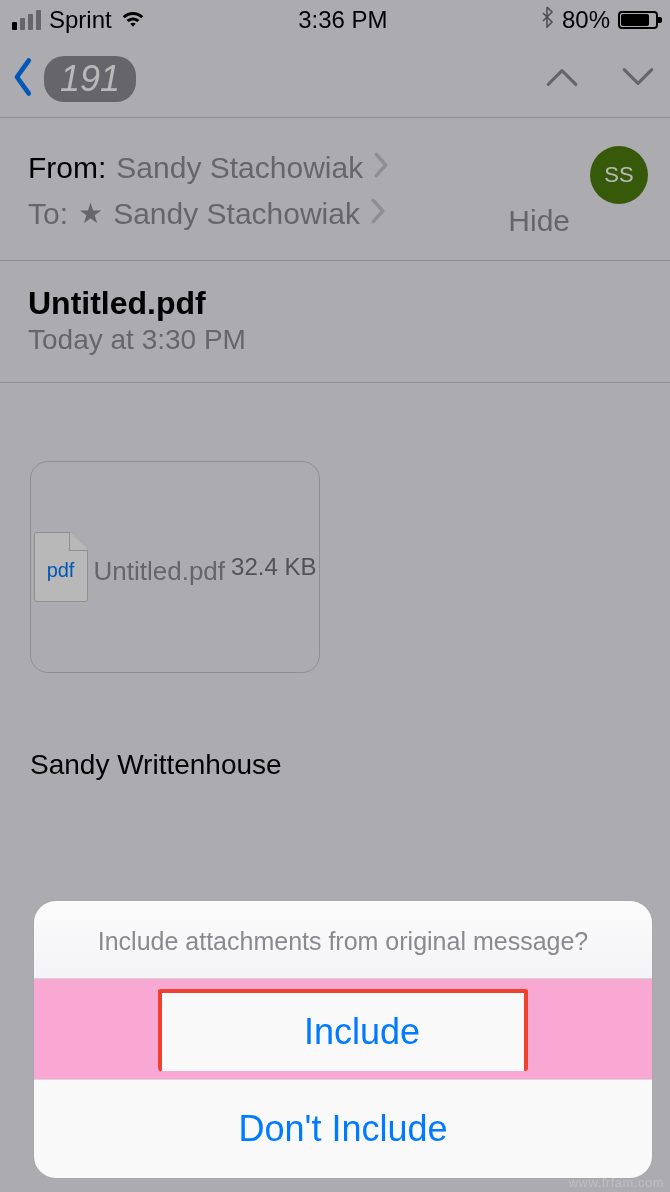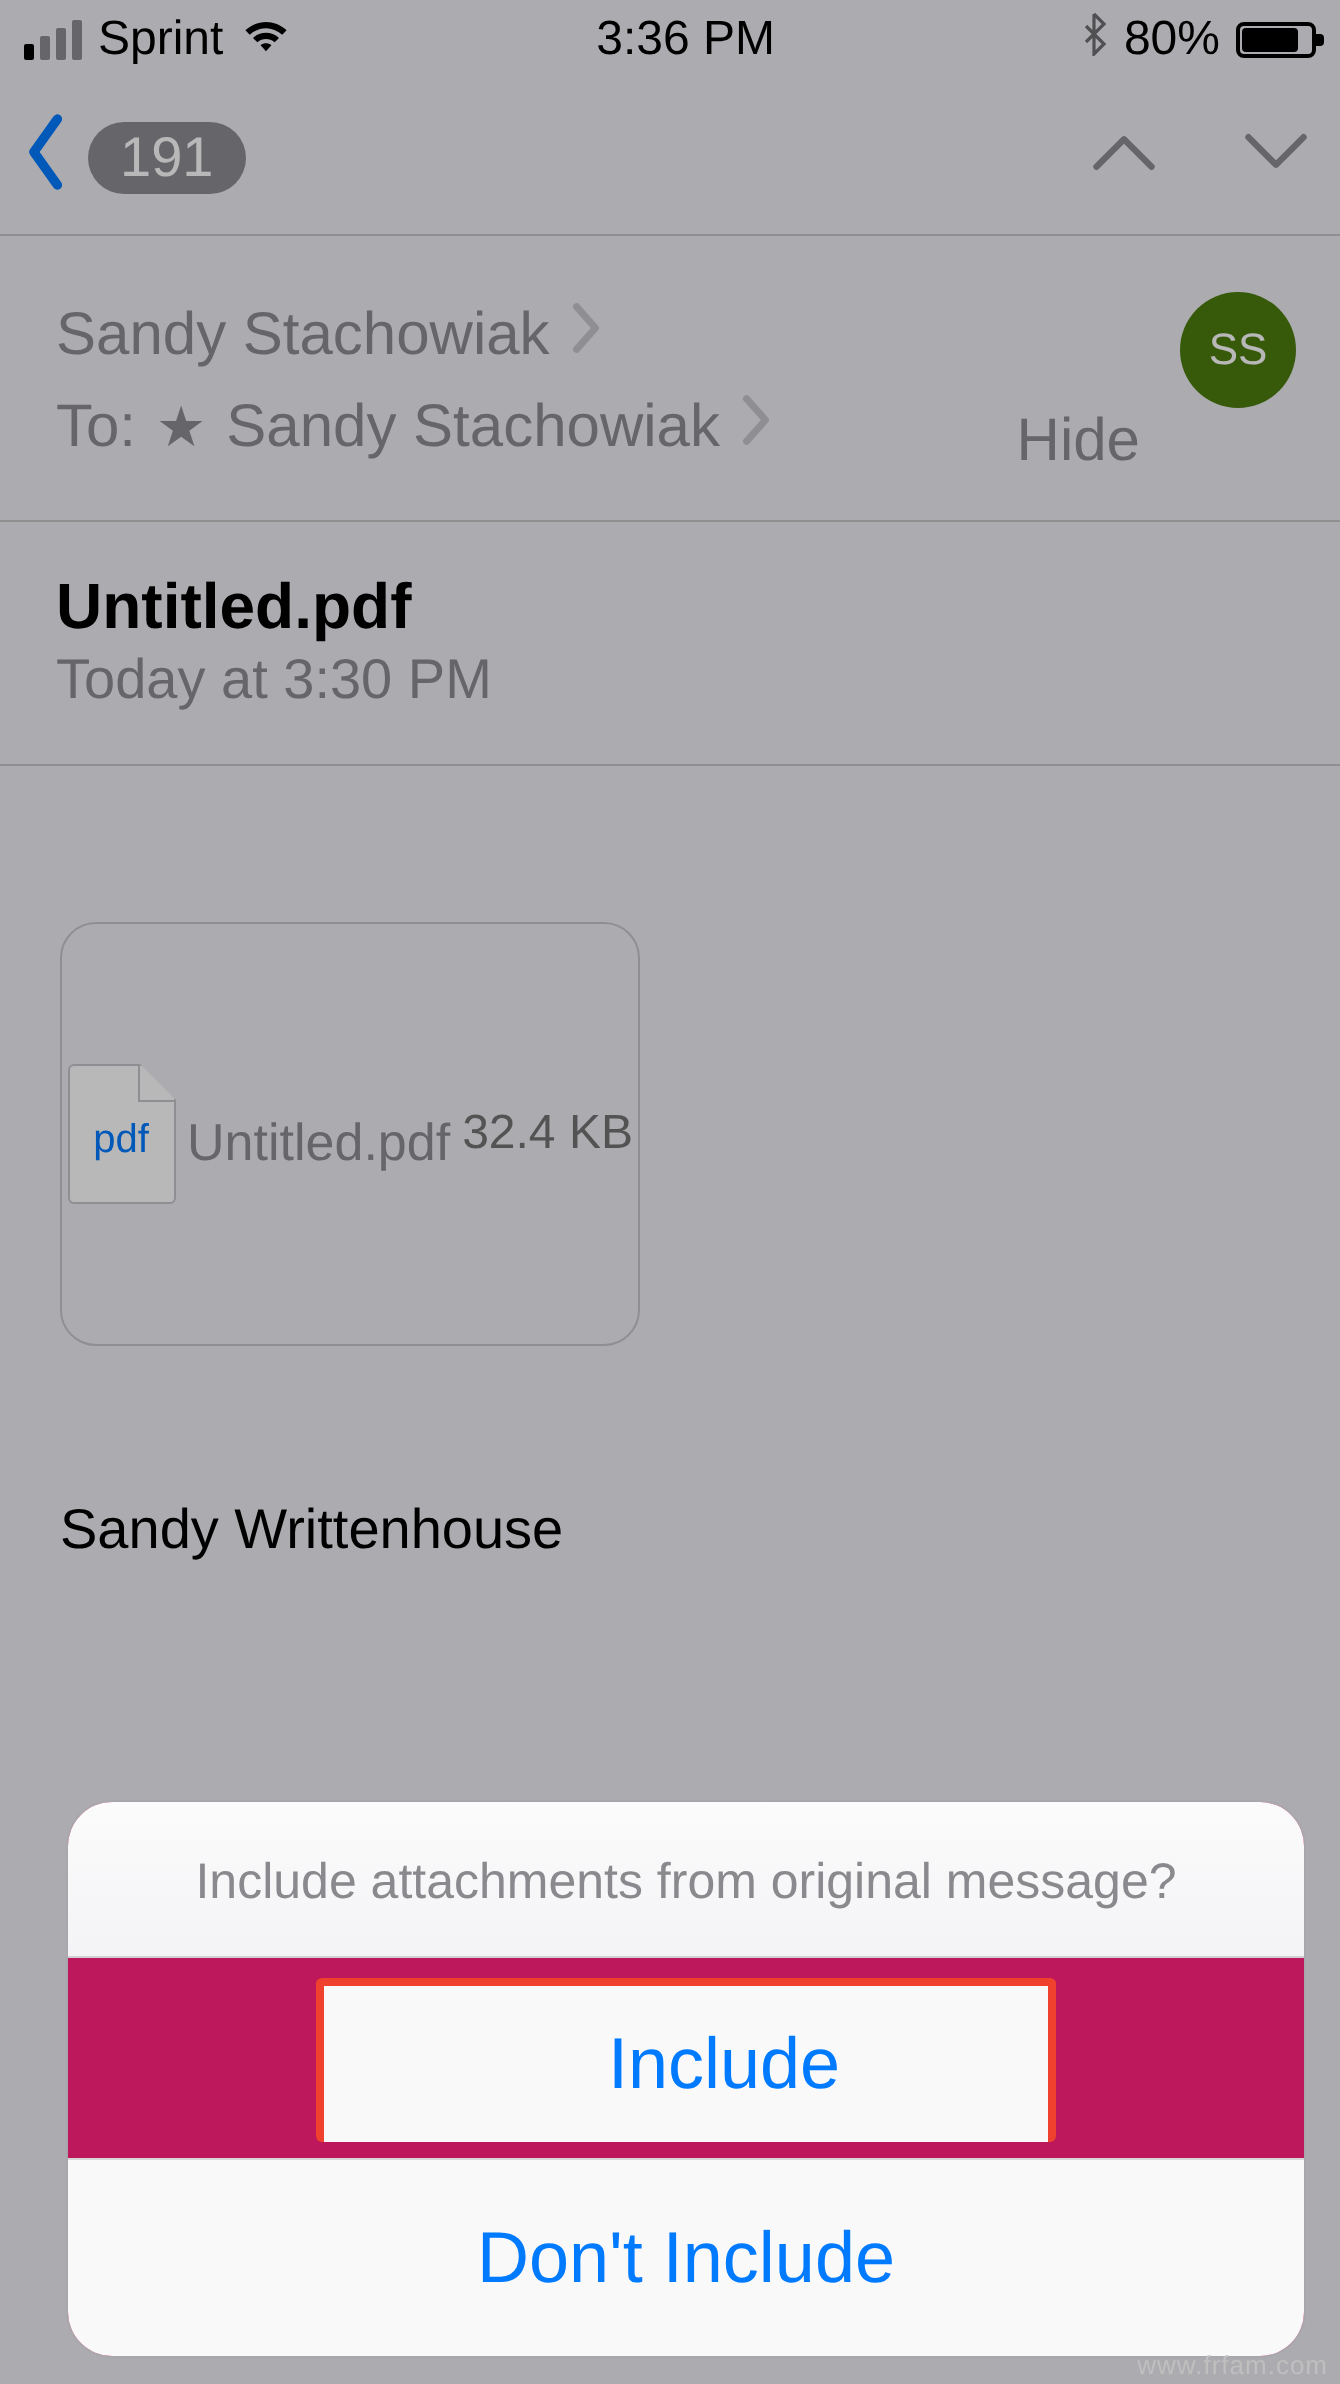--- a/index.html
+++ b/index.html
@@ -53,22 +53,22 @@
   .nav-bar{
     height: 78px;
     display:flex; align-items:center; justify-content:space-between;
     padding: 0 14px 0 10px;
     border-bottom: 1px solid #c6c6c8;
   }
   .nav-left{ display:flex; align-items:center; gap:6px; }
   .back-chevron svg{ width: 28px; height: 40px; }
   .back-chevron path{ stroke:#007aff; }
   .count-badge{
-    background:#8e8e93; color:#fff; font-size:28px; font-weight:500;
-    padding: 2px 16px; border-radius: 20px;
+    background:#8e8e93; color:#fff; font-size:36px; font-weight:500;
+    padding: 2px 16px; border-radius: 20px; font-style: italic;
   }
   .nav-right{ display:flex; gap:40px; }
   .nav-arrow svg{ width:36px; height:28px; }
   .nav-arrow path{ stroke:#8e8e93; }
 
   
   .mail-header{
     background:#fff0; 
     padding: 28px 28px 24px 28px;
     border-bottom: 1px solid #c6c6c8;
@@ -136,21 +136,21 @@
   .dim{
     position:absolute; inset:0; background:rgba(0,0,0,0.28);
   }
 
   
   .sheet-wrap{
     position:absolute; left:18px; right:18px; bottom:14px;
     display:flex; flex-direction:column; gap:16px;
   }
   .sheet-group, .sheet-cancel{
-    background:#be185d; border-radius:22px; overflow:hidden;
+    background:#f9a8d4; border-radius:22px; overflow:hidden;
     box-shadow: 0 0 0 1px rgba(0,0,0,0.02);
     margin-left: 16px;
   }
   .sheet-message{
     text-align:center; padding: 26px 20px 22px 20px;
     color:#8a8a8e; font-size:25px;
     border-bottom:1px solid #d1d1d4;
     background: linear-gradient(#fbfbfc,#f4f4f6);
   }
   .sheet-btn{
@@ -225,20 +225,21 @@
     <span class="nav-arrow">
       <svg viewBox="0 0 34 22">
           <path d="M4 4 L17 17 L30 4" fill="none" stroke-width="3" stroke-linecap="round" stroke-linejoin="round"></path>
         </svg>
     </span>
   </div>
 </div>
 
 <div class="mail-header">
   <div class="from-row">
+    <span class="label-strong">From:</span>
     <span class="name-link">Sandy Stachowiak</span>
     <span class="row-chevron">
       <svg viewBox="0 0 12 22">
           <path d="M2 2 L10 11 L2 20" fill="none" stroke-width="3" stroke-linecap="round" stroke-linejoin="round"></path>
         </svg>
     </span>
   </div>
   <div class="to-row">
     <span class="name-link">To:</span>
     <span class="star">★</span>

